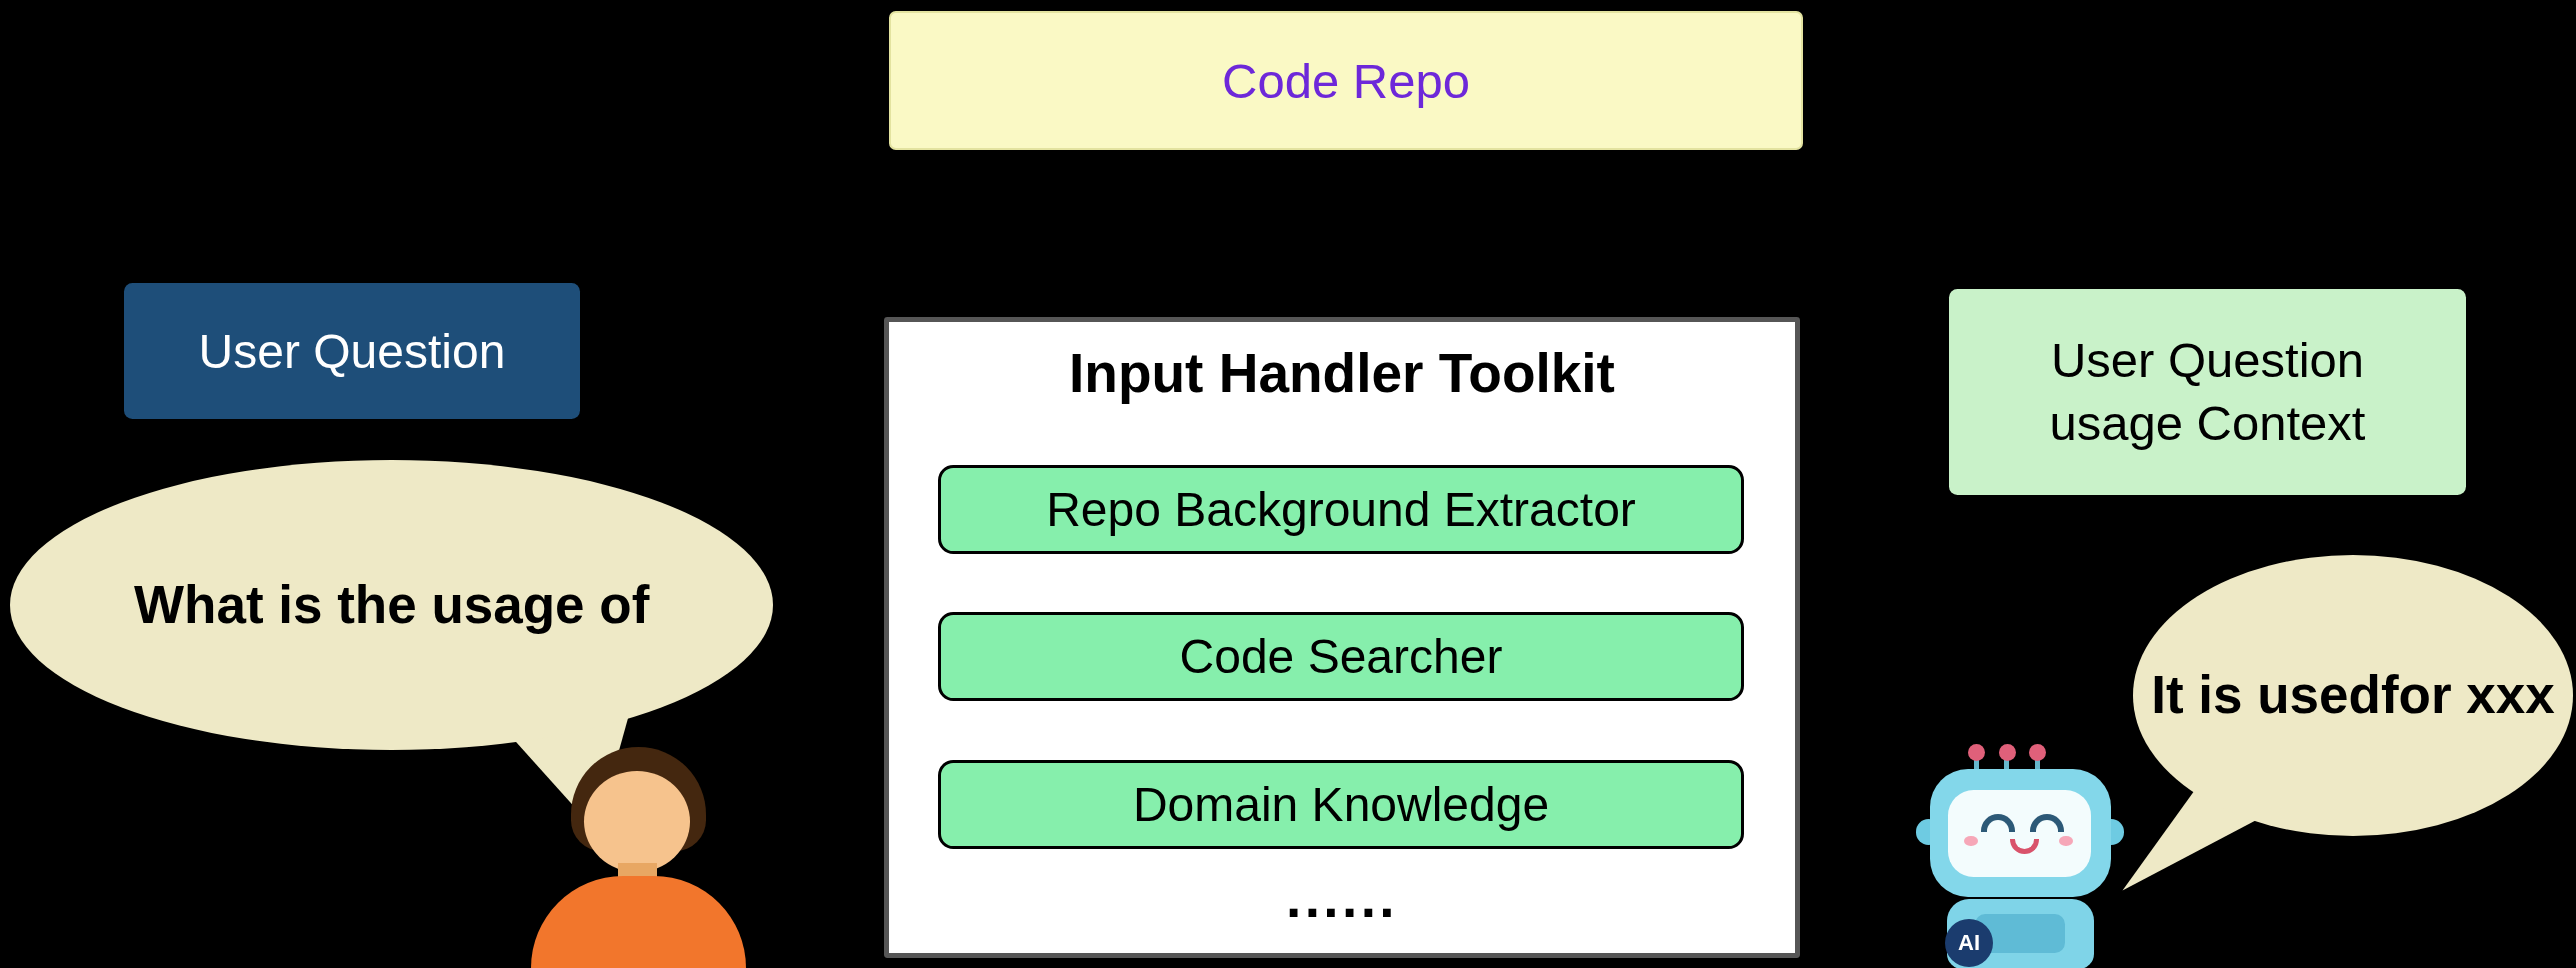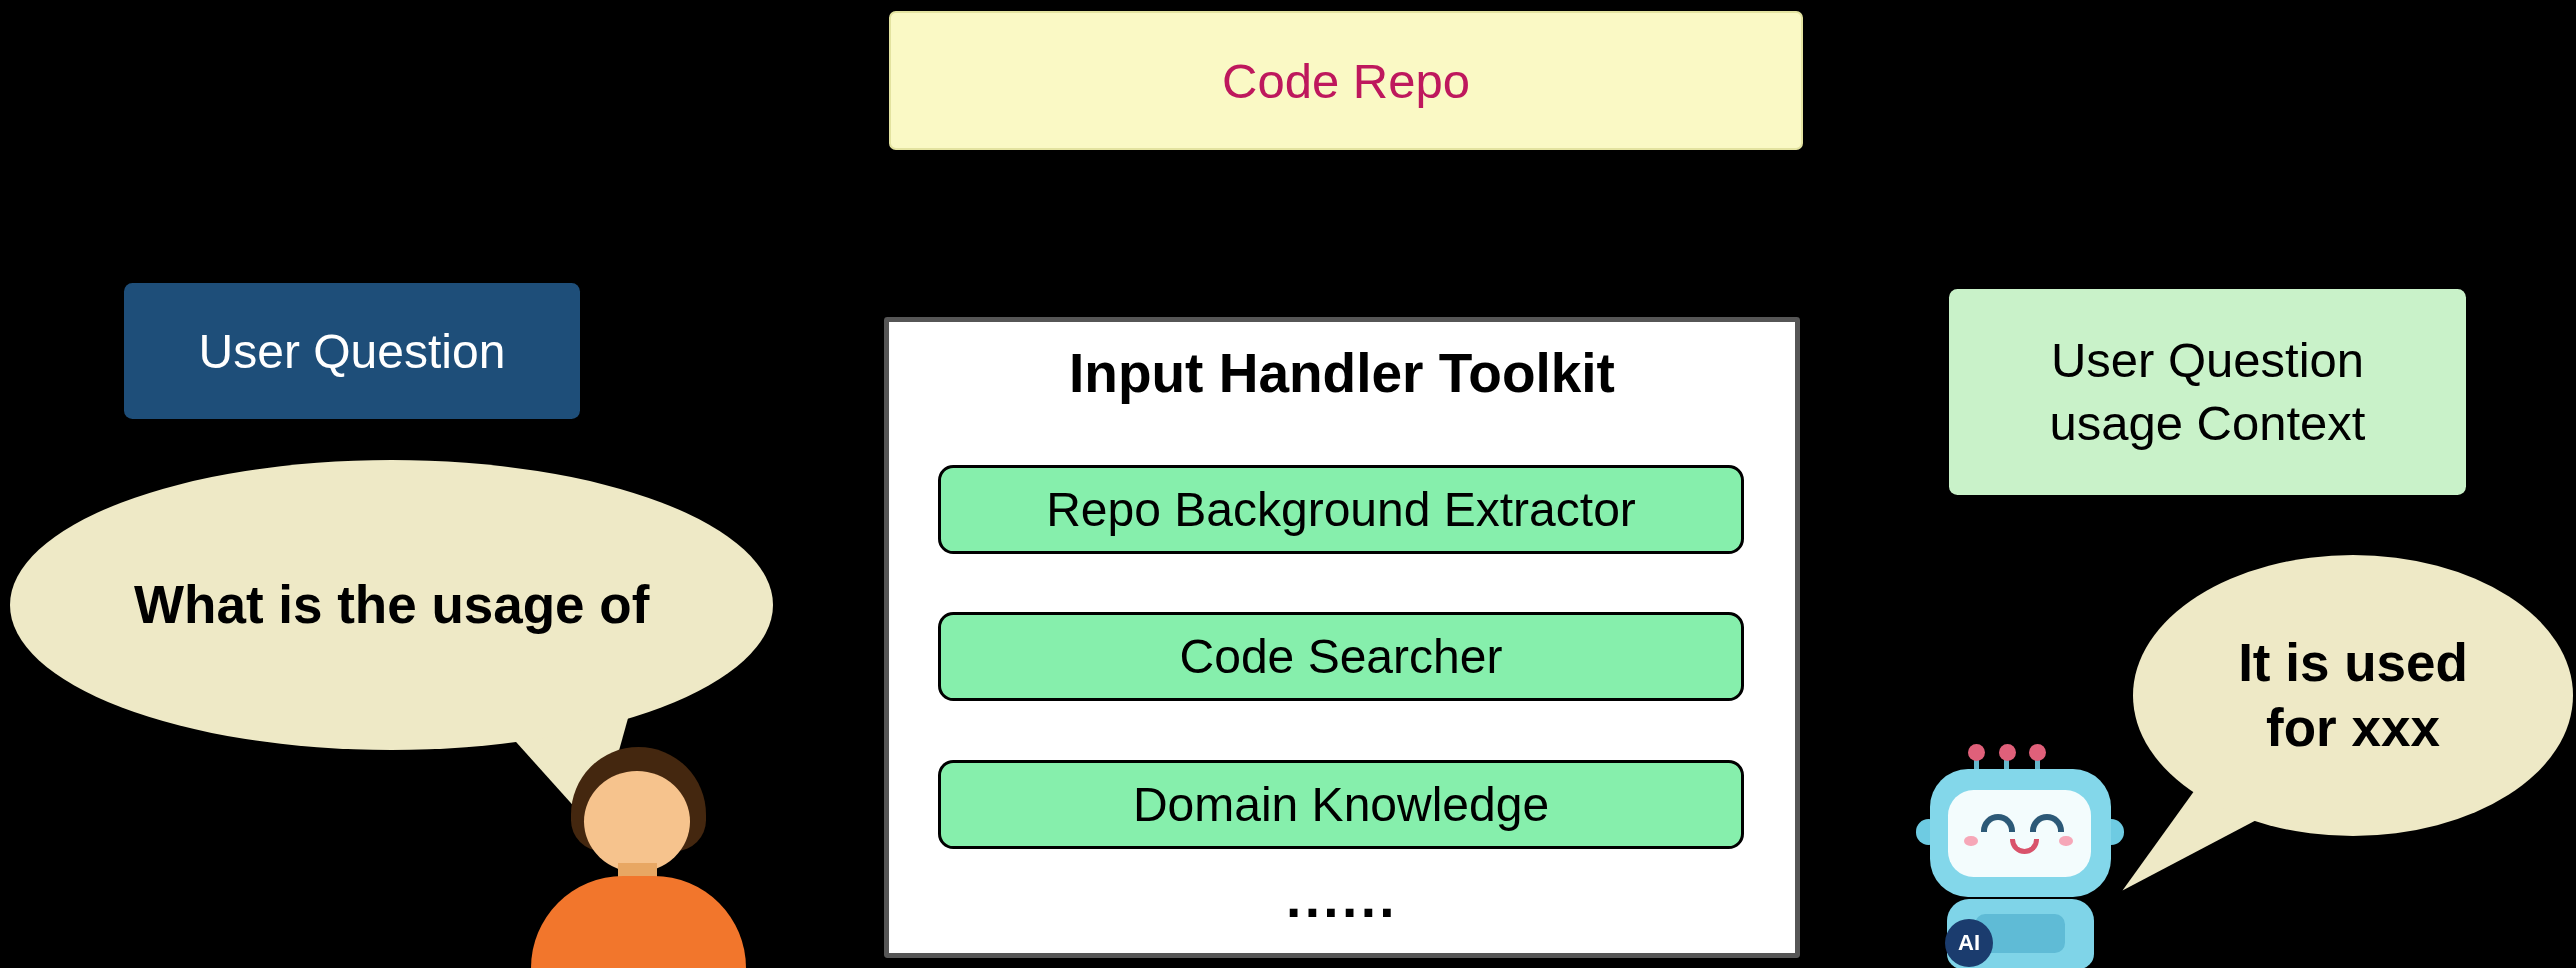--- a/index.html
+++ b/index.html
@@ -11,40 +11,40 @@
     font-family:"Liberation Sans", sans-serif;
     color:#000;
   }
   .abs{position:absolute;}
   .center-flex{display:flex;align-items:center;justify-content:center;text-align:center;}
 
   
   .code-repo{
     left:889px;top:11px;width:910px;height:135px;
     background:#FAF9C5;border:2.6px solid #E3E3A0;border-radius:6.8px;
-    font-size:49px;color:#be185d;
+    font-size:49px;color:#6d28d9;
   }
 
   
   .user-q{
     left:124px;top:283px;width:456px;height:136px;
     background:#1E4E79;border-radius:8.5px;
     font-size:48px;color:#ffffff;
   }
 
   
   .bubble-ellipse{
     background:#EEE9C6;border-radius:50%;
   }
   .bubble-left{left:10.2px;top:460px;width:763px;height:290px;}
   .bubble-right{left:2133px;top:555px;width:440px;height:281px;}
   .bubble-text{
     width:100%;height:100%;
     font-weight:bold;font-size:53px;line-height:1.22;
-    flex-direction:column;
+    flex-direction:row;
   }
   .tail{fill:#EEE9C6;}
   .tail-left{left:460px;top:699px;width:188px;height:136px;}
   .tail-right{left:2114px;top:784px;width:170px;height:111px;}
 
   
   .toolkit{
     left:884px;top:317px;width:916px;height:641px;
     background:#ffffff;border:5.1px solid #565656;border-radius:3.4px;
     box-sizing:border-box;

